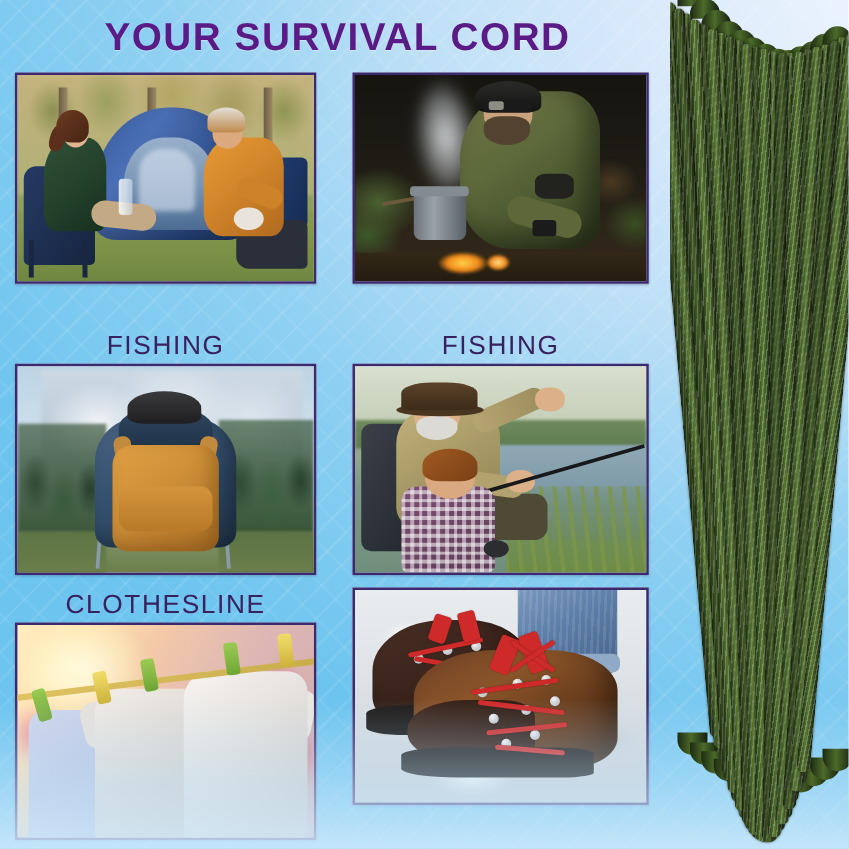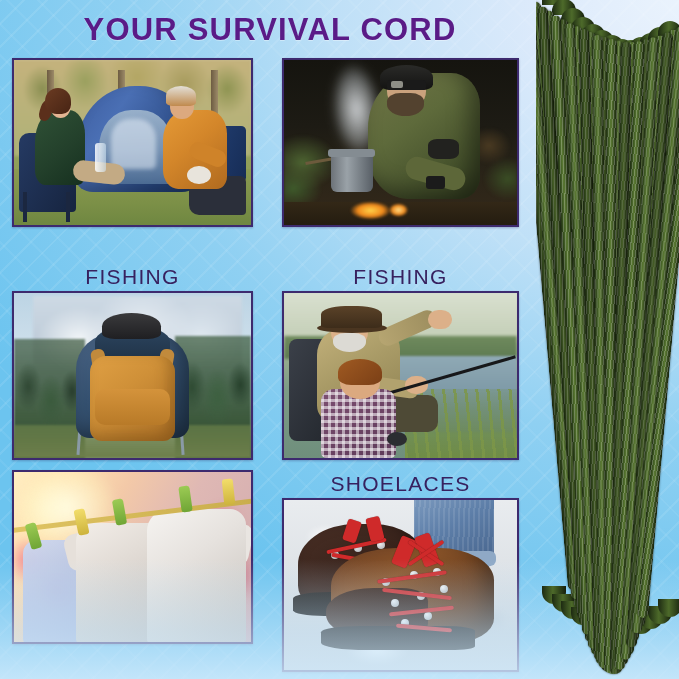--- a/index.html
+++ b/index.html
@@ -407,40 +407,40 @@
         <div class="layer opa-hat"></div>
         <div class="layer rod"></div>
         <div class="layer boy-shirt"></div>
         <div class="layer boy-head"></div>
         <div class="layer boy-hair"></div>
         <div class="layer reel"></div>
       </div>
     </div>
 
     <div class="cell c-left r3">
+      <div class="label">CLOTHESLINE</div>
       <div class="photo h3">
         <div class="layer cloth"></div>
         <div class="layer cloth-bokeh"></div>
         <div class="layer sunglow"></div>
         <div class="layer shirt-a"></div>
         <div class="layer sleeve-b"></div>
         <div class="layer shirt-b"></div>
         <div class="layer sleeve-c"></div>
         <div class="layer shirt-c"></div>
         <div class="layer line"></div>
         <div class="peg g" style="left:6%;top:30%;transform:rotate(-16deg)"></div>
         <div class="peg y" style="left:26%;top:22%;transform:rotate(-12deg)"></div>
         <div class="peg g" style="left:42%;top:16%;transform:rotate(-10deg)"></div>
         <div class="peg g" style="left:70%;top:8%;transform:rotate(-8deg)"></div>
         <div class="peg y" style="left:88%;top:4%;transform:rotate(-6deg)"></div>
       </div>
     </div>
 
     <div class="cell c-right r3">
-      <div class="label">SHOELACES</div>
       <div class="photo h3">
         <div class="layer snow"></div>
         <div class="layer snow-tex"></div>
         <div class="layer jeans"></div>
         <div class="layer jeans-cuff"></div>
         <div class="layer boot-back"></div>
         <div class="layer boot-back-sole"></div>
         <div class="eyelet" style="left:20%;top:30%"></div>
         <div class="eyelet" style="left:30%;top:26%"></div>
         <div class="eyelet" style="left:40%;top:24%"></div>

